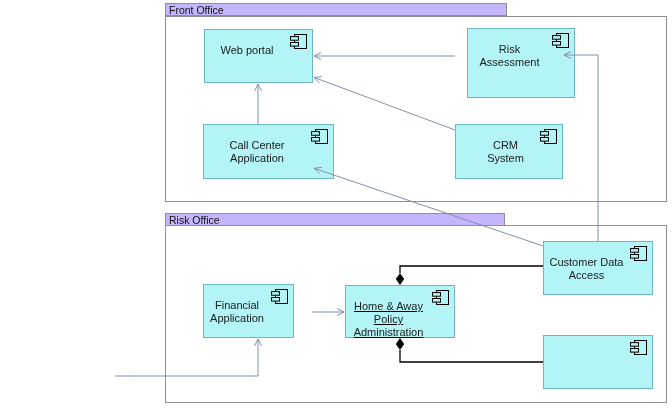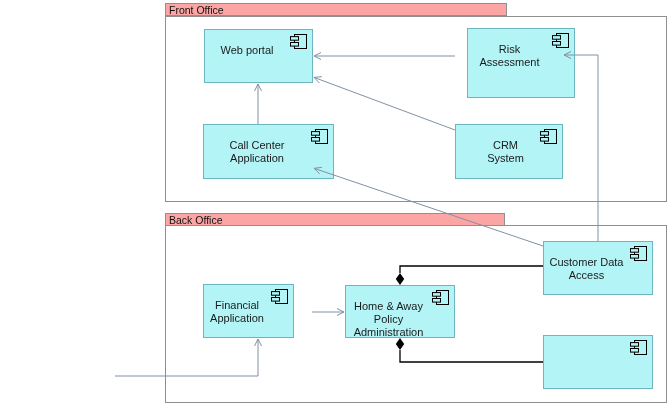--- a/index.html
+++ b/index.html
@@ -7,21 +7,21 @@
   body { font-family: "Liberation Sans", sans-serif; }
   #canvas {
     position: relative;
     width: 672px;
     height: 409px;
     background: #ffffff;
     overflow: hidden;
   }
   .group-header {
     position: absolute;
-    background: #fca5a5;
+    background: #c4b5fd;
     border: 1px solid #8f8f8f;
     font-size: 10.5px;
     line-height: 12px;
     color: #111111;
     padding: 0 3px;
     z-index: 1;
   }
   .group-body {
     position: absolute;
     background: #ffffff;
@@ -62,21 +62,21 @@
 <body>
 
 <div id="canvas">
 
   <div class="group-header" style="left:165px; top:3px; width:342px; height:13px;">
     <span>Front Office</span>
   </div>
   <div class="group-body" style="left:165px; top:16px; width:502px; height:186px;"></div>
 
   <div class="group-header" style="left:165px; top:213px; width:340px; height:13px;">
-    <span>Back Office</span>
+    <span>Risk Office</span>
   </div>
   <div class="group-body" style="left:165px; top:225px; width:502px; height:178px;"></div>
 
   <div class="node" style="left:204px; top:29px; width:109px; height:54px;">
     <span class="node-label">Web portal</span>
     <svg class="comp-icon" viewBox="0 0 17 15">
       <rect x="4.5" y="0.5" width="12" height="14" fill="none" stroke="#000"></rect>
       <rect x="0.5" y="2.6" width="8" height="3.6" fill="#b3f4f6" stroke="#000"></rect>
       <rect x="0.5" y="8.5" width="8" height="3.6" fill="#b3f4f6" stroke="#000"></rect>
     </svg>
@@ -124,21 +124,21 @@
   <div class="node" style="left:203px; top:284px; width:91px; height:54px;">
     <span class="node-label">Financial
 Application</span>
     <svg class="comp-icon" viewBox="0 0 17 15">
       <rect x="4.5" y="0.5" width="12" height="14" fill="none" stroke="#000"></rect>
       <rect x="0.5" y="2.6" width="8" height="3.6" fill="#b3f4f6" stroke="#000"></rect>
       <rect x="0.5" y="8.5" width="8" height="3.6" fill="#b3f4f6" stroke="#000"></rect>
     </svg>
   </div>
 
-  <div class="node" style="left:345px; top:285px; width:110px; height:53px;">
+  <div class="node" style="left:345px; top:285px; width:110px; height:53px;text-decoration:underline;">
     <span class="node-label">Home &amp; Away
 Policy
 Administration</span>
     <svg class="comp-icon" viewBox="0 0 17 15">
       <rect x="4.5" y="0.5" width="12" height="14" fill="none" stroke="#000"></rect>
       <rect x="0.5" y="2.6" width="8" height="3.6" fill="#b3f4f6" stroke="#000"></rect>
       <rect x="0.5" y="8.5" width="8" height="3.6" fill="#b3f4f6" stroke="#000"></rect>
     </svg>
   </div>
 

